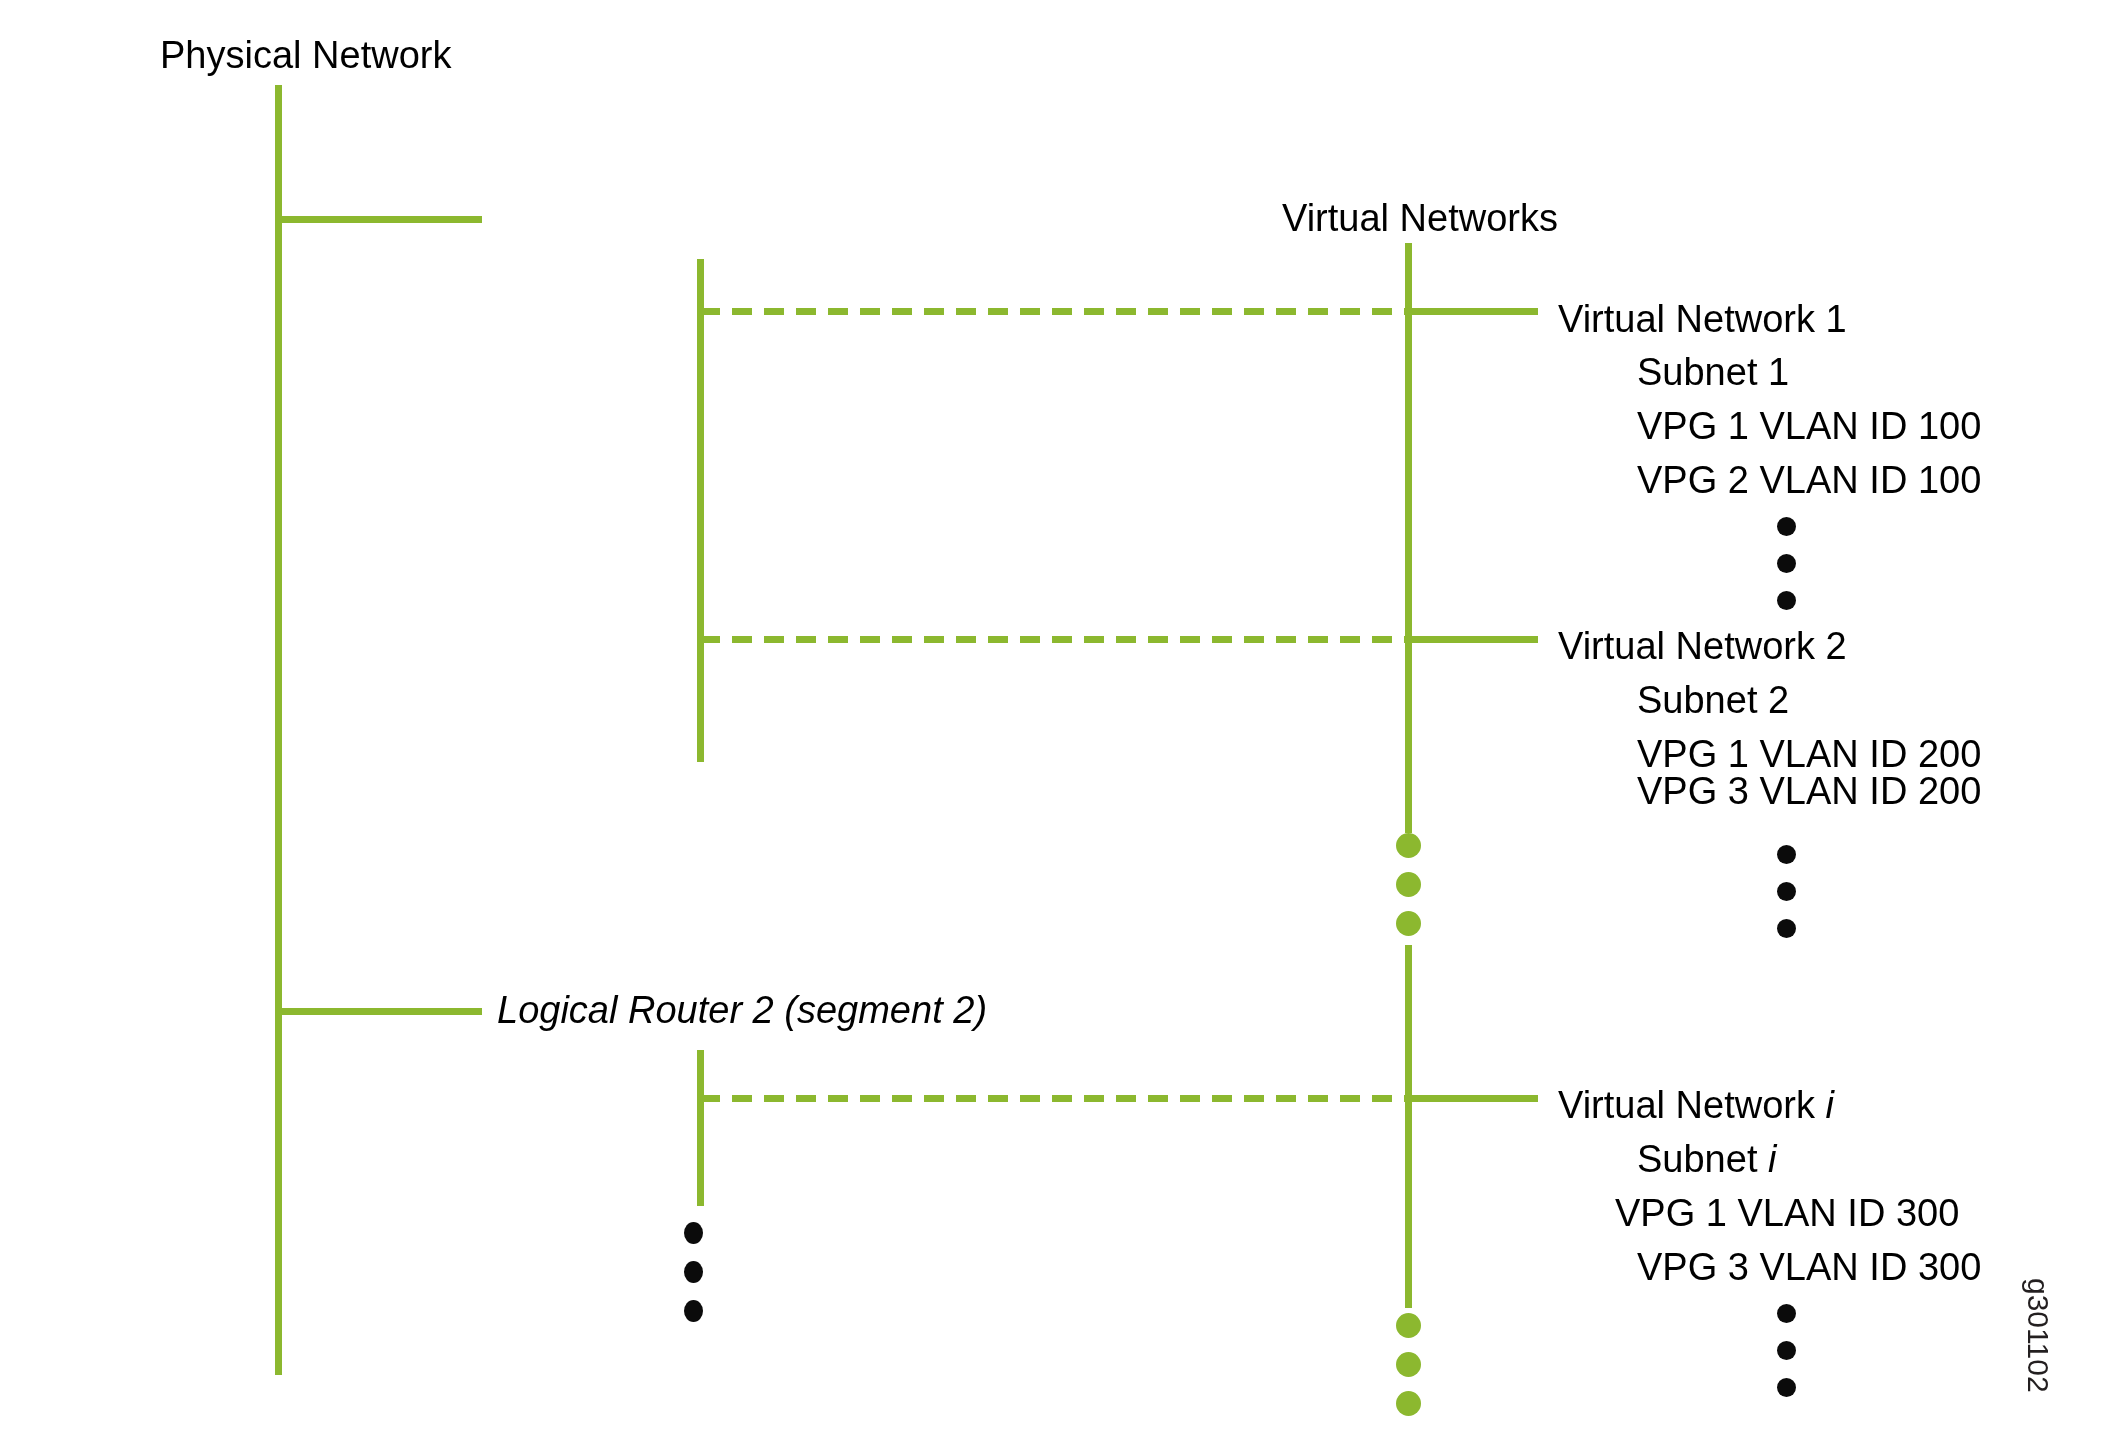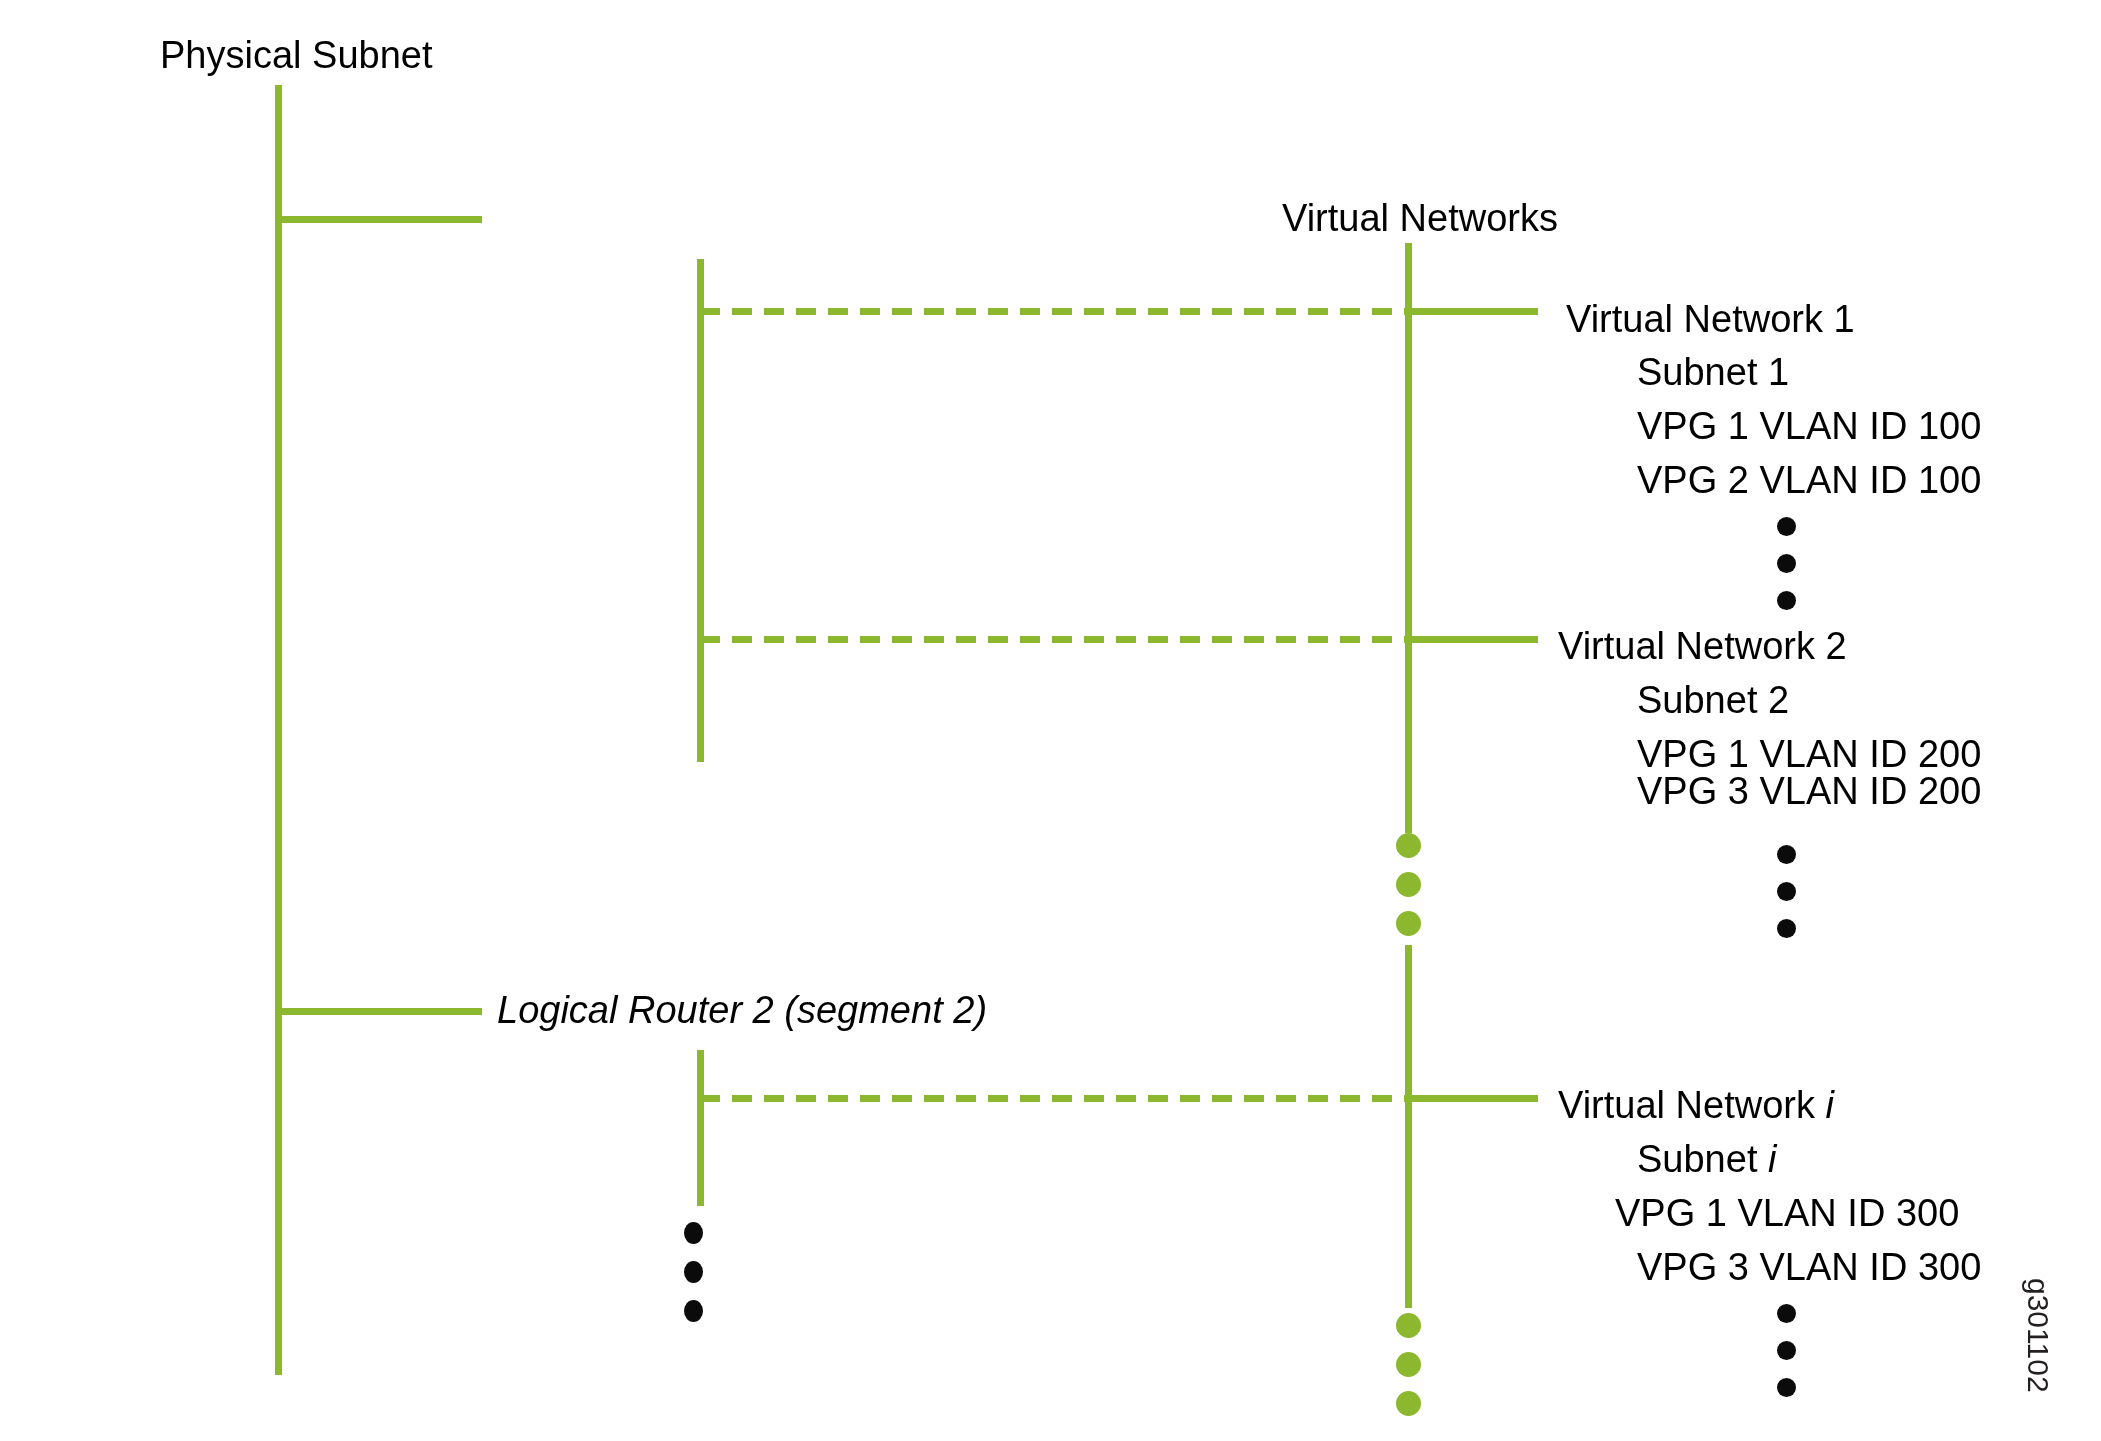--- a/index.html
+++ b/index.html
@@ -82,21 +82,21 @@
     transform: rotate(90deg);
     transform-origin: left top;
     white-space: nowrap;
   }
 </style>
 </head>
 <body>
 
 <div id="stage">
 
-  <div class="lbl lbl-top" style="left:160px; top:36px;">Physical Subnet</div>
+  <div class="lbl lbl-top" style="left:160px; top:36px;">Physical Network</div>
 
   <div class="vline" style="left:275px; top:85px; height:1290px;"></div>
 
   <div class="hline" style="left:275px; top:216px; width:207px;"></div>
 
   <div class="hline" style="left:275px; top:1008px; width:207px;"></div>
 
 
   <div class="vline" style="left:697px; top:259px; height:503px;"></div>
 
@@ -129,21 +129,21 @@
   <div class="vline" style="left:1405px; top:945px; height:363px;"></div>
 
   <div class="dots" style="left:1396px; top:1313px; gap:14px;">
     <span class="dot dot-green" style="width:25px; height:25px;"></span>
     <span class="dot dot-green" style="width:25px; height:25px;"></span>
     <span class="dot dot-green" style="width:25px; height:25px;"></span>
   </div>
 
   <div class="hline" style="left:1405px; top:308px; width:133px;"></div>
 
-  <div class="lbl vn-title" style="left:1558px; top:300px;margin-left:8px;"><span>Virtual Network </span><span>1</span></div>
+  <div class="lbl vn-title" style="left:1558px; top:300px;"><span>Virtual Network </span><span>1</span></div>
 
   <div class="lbl vn-sub" style="left:1637px; top:353px;"><span>Subnet </span><span>1</span></div>
 
   <div class="lbl vn-sub" style="left:1637px; top:407px;">VPG 1 VLAN ID 100</div>
 
   <div class="lbl vn-sub" style="left:1637px; top:461px;">VPG 2 VLAN ID 100</div>
 
   <div class="dots" style="left:1777px; top:517px; gap:18px;">
     <span class="dot dot-black" style="width:19px; height:19px;"></span>
     <span class="dot dot-black" style="width:19px; height:19px;"></span>

